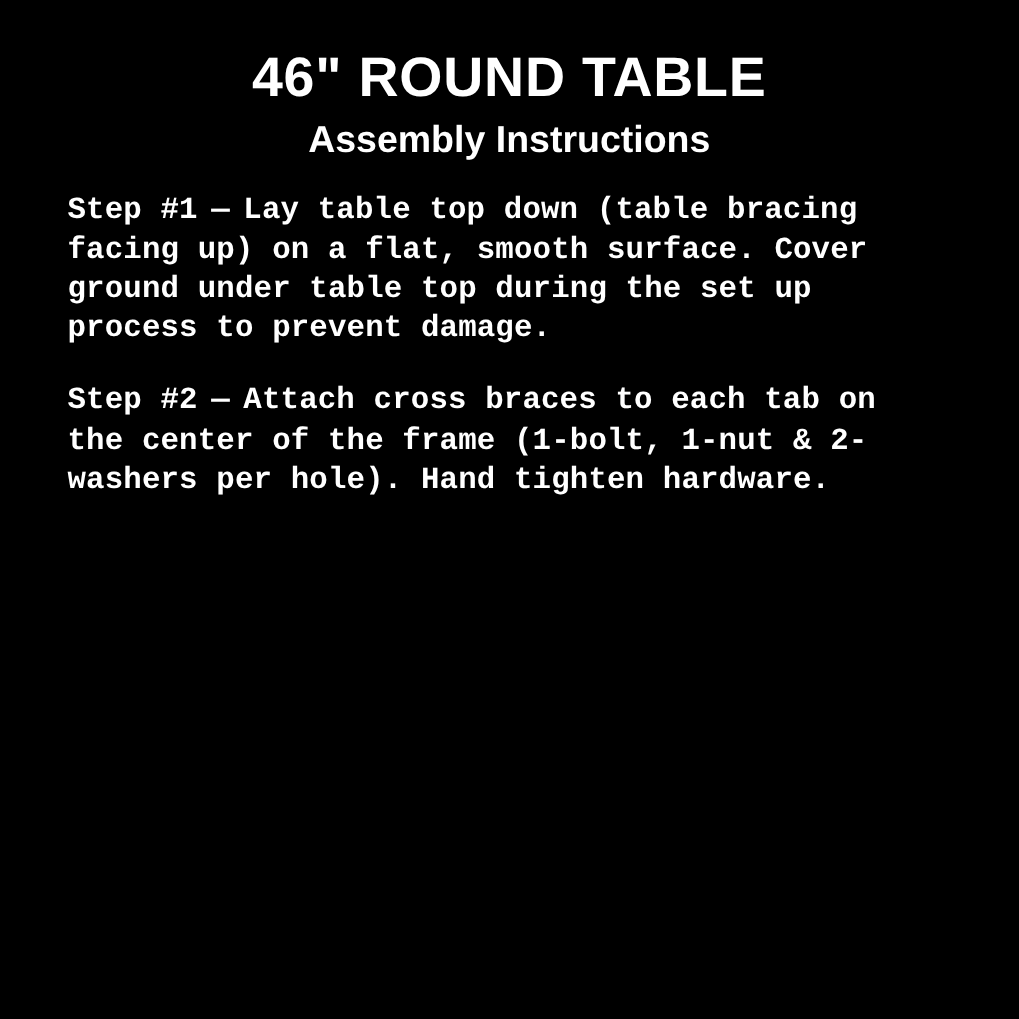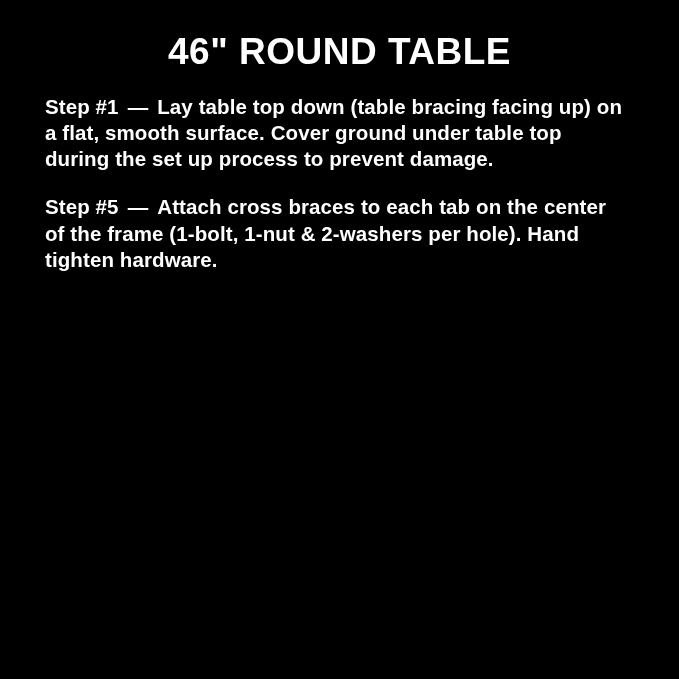--- a/index.html
+++ b/index.html
@@ -34,39 +34,41 @@
     margin: 6px 0 0 0;
   }
   .steps {
     padding: 21px 42px 0 45px;
   }
   .step {
     margin: 0 14px 22px 0;
     font-size: 20.5px;
     line-height: 1.28;
     letter-spacing: 0.1px;
+    font-family: Liberation Mono, monospace;
   }
   .step-dash {
     display: inline-block;
     margin: 0 9px;
   }
 </style>
 </head>
 <body>
 
 <div class="poster">
 
   <div class="header">
     <h1 class="title">46" ROUND TABLE</h1>
+    <h2 class="subtitle">Assembly Instructions</h2>
   </div>
 
   <div class="steps">
 
     <p class="step"><span>Step #1</span><span class="step-dash">—</span><span>Lay table top down (table bracing facing up) on a flat, smooth surface. Cover ground under table top during the set up process to prevent damage.</span></p>
 
 
 
-    <p class="step"><span>Step #5</span><span class="step-dash">—</span><span>Attach cross braces to each tab on the center of the frame (1-bolt, 1-nut &amp; 2-washers per hole). Hand tighten hardware.</span></p>
+    <p class="step"><span>Step #2</span><span class="step-dash">—</span><span>Attach cross braces to each tab on the center of the frame (1-bolt, 1-nut &amp; 2-washers per hole). Hand tighten hardware.</span></p>
 
 
 
   </div>
 </div>
 
 </body></html>

